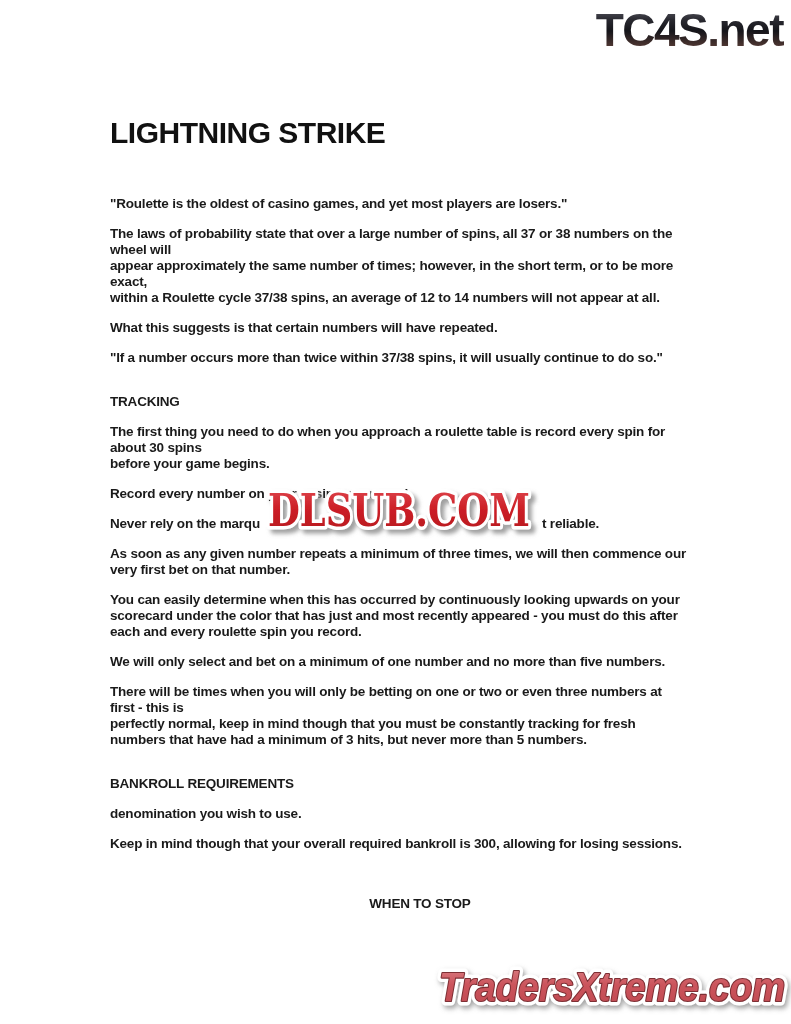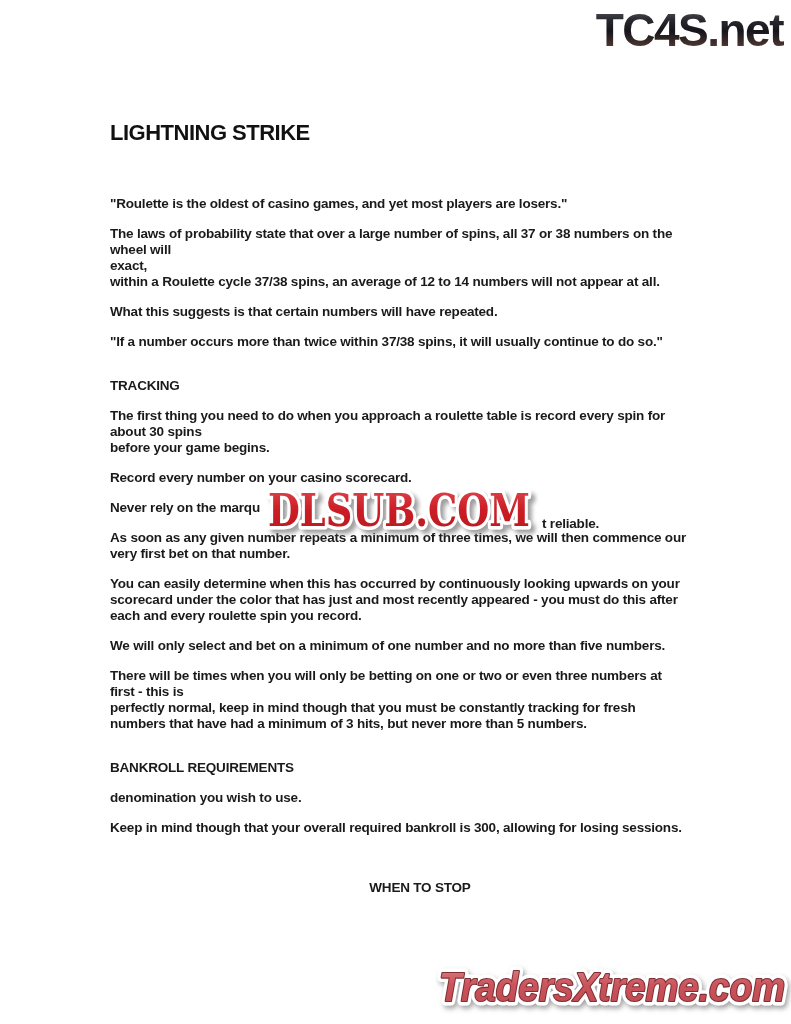--- a/index.html
+++ b/index.html
@@ -28,36 +28,36 @@
     left: 110px;
     top: 118px;
     width: 620px;
     color: #1a1a1a;
     font-size: 13.5px;
     line-height: 16px;
     font-weight: bold;
     letter-spacing: -0.2px;
   }
   .doc-title {
-    font-size: 22px;
+    font-size: 30px;
     line-height: 30px;
     letter-spacing: -0.5px;
     font-weight: bold;
     color: #111;
     margin: 0 0 48px 0;
     white-space: pre;
   }
   .block { margin-top: 14px; }
   .block.h  { margin-top: 28px; }
   .block.h2 { margin-top: 44px; text-align: center; }
   .blocks > .block:first-child { margin-top: 0; }
   .line { white-space: pre; }
   .split-line { position: relative; height: 16px; }
   .split-line .frag-left { white-space: pre; }
-  .split-line .frag-right { position: absolute; top: 16px; white-space: pre; }
+  .split-line .frag-right { position: absolute; top: 0; white-space: pre; }
 </style>
 </head>
 <body>
 
 <div class="page">
 
   <div class="header-logo">
     <svg width="235" height="56" viewBox="0 0 235 56">
       <defs>
         <linearGradient id="tcGrad" x1="0" y1="0" x2="0" y2="1">
@@ -74,20 +74,21 @@
 
   <div class="content">
     <h1 class="doc-title">LIGHTNING STRIKE</h1>
     <div class="blocks">
         <div class="block p">
           <div class="line">"Roulette is the oldest of casino games, and yet most players are losers."</div>
         </div>
         <div class="block p">
           <div class="line">The laws of probability state that over a large number of spins, all 37 or 38 numbers on the</div>
           <div class="line">wheel will</div>
+          <div class="line">appear approximately the same number of times; however, in the short term, or to be more</div>
           <div class="line">exact,</div>
           <div class="line">within a Roulette cycle 37/38 spins, an average of 12 to 14 numbers will not appear at all.</div>
         </div>
         <div class="block p">
           <div class="line">What this suggests is that certain numbers will have repeated.</div>
         </div>
         <div class="block p">
           <div class="line">"If a number occurs more than twice within 37/38 spins, it will usually continue to do so."</div>
         </div>
         <div class="block h">

